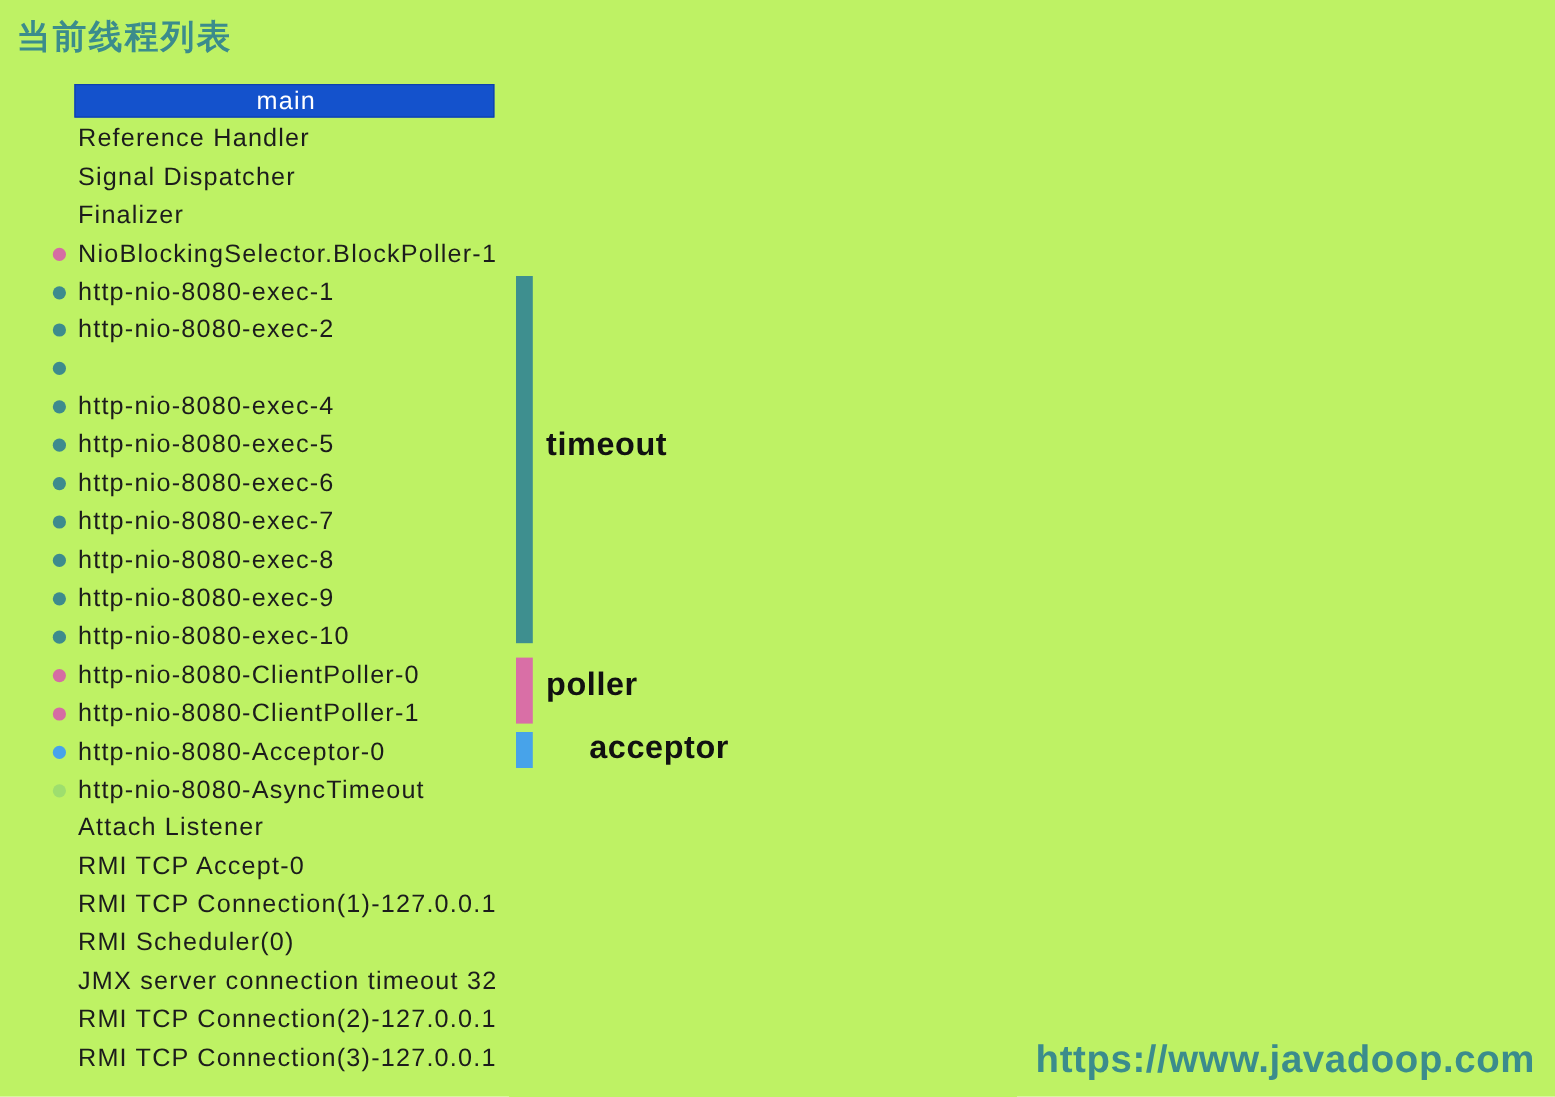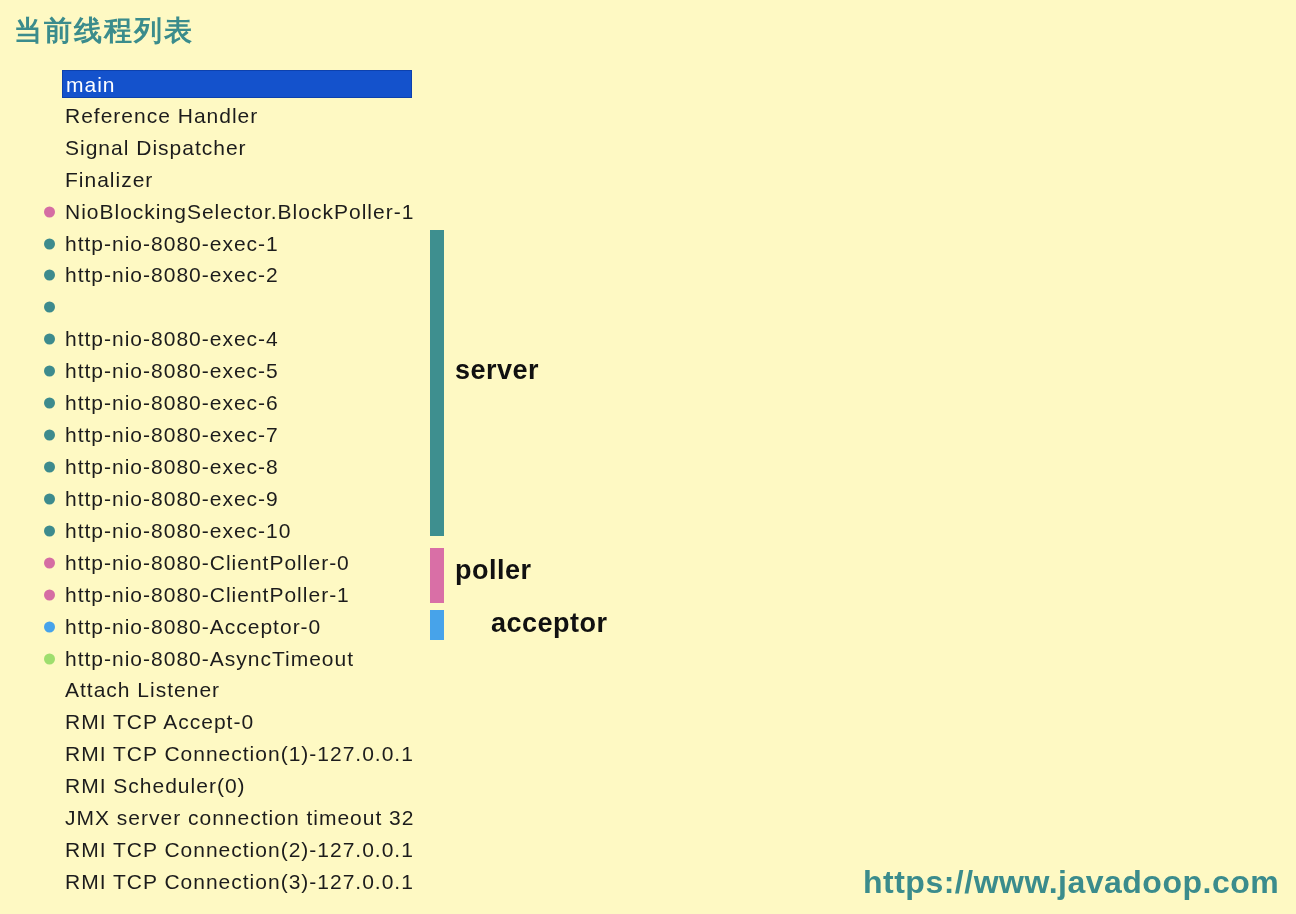--- a/index.html
+++ b/index.html
@@ -8,21 +8,21 @@
     width: 1296px;
     height: 914px;
     background: #ffffff;
     overflow: hidden;
     font-family: "Liberation Sans", "DejaVu Sans", sans-serif;
   }
   .stage {
     position: relative;
     width: 1296px;
     height: 914px;
-    background: #fef9c3;
+    background: #bef264;
   }
   .title {
     position: absolute;
     left: 14px;
     top: 12px;
     font-size: 28px;
     font-weight: bold;
     letter-spacing: 2px;
     color: var(--accent, #3b8c8c);
     white-space: nowrap;
@@ -47,20 +47,21 @@
     position: absolute;
     left: 44px;
     top: 50%;
     transform: translateY(-50%);
     width: 11px;
     height: 11px;
     border-radius: 50%;
   }
   .thread-row .tname {
     padding-left: 65px;
+    text-align: center;
   }
   .thread-row.selected .tname {
     position: absolute;
     left: 62px;
     top: 50%;
     transform: translateY(-50%);
     width: 350px;
     height: 28px;
     line-height: 28px;
     padding-left: 3px;
@@ -199,19 +200,19 @@
       </div>
       <div class="thread-row">
         <span class="tname">RMI TCP Connection(3)-127.0.0.1</span>
       </div>
     </div>
 
   <div class="bar" id="bar-worker" style="background: rgb(62, 143, 143);"></div>
   <div class="bar" id="bar-poller" style="background: rgb(217, 111, 166);"></div>
   <div class="bar" id="bar-acceptor" style="background: rgb(71, 163, 234);"></div>
 
-  <div class="bar-label" id="label-worker">server</div>
+  <div class="bar-label" id="label-worker">timeout</div>
   <div class="bar-label" id="label-poller">poller</div>
   <div class="bar-label" id="label-acceptor">acceptor</div>
 
   <div class="watermark">https://www.javadoop.com</div>
 
 </div>
 
 </body></html>

